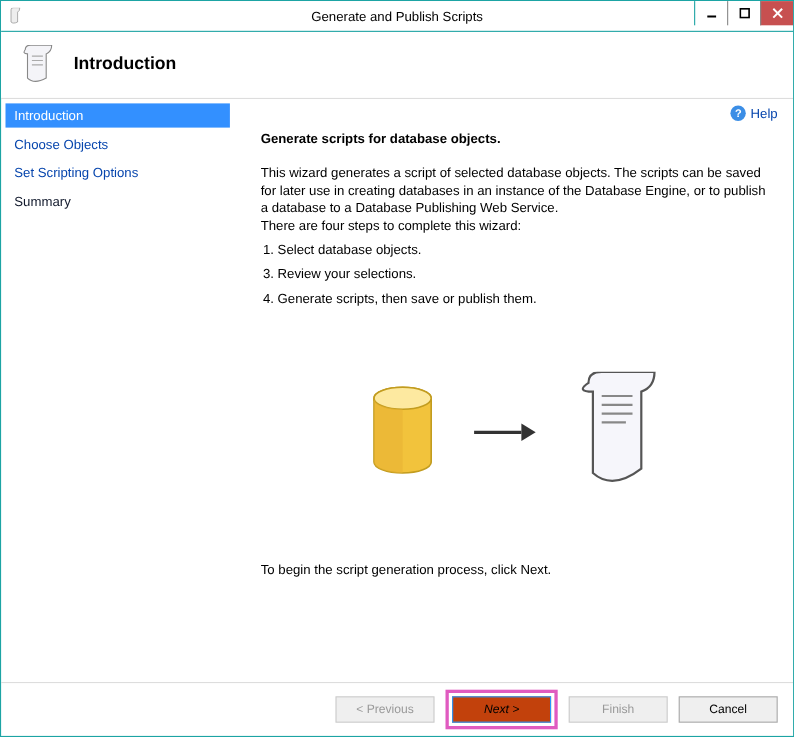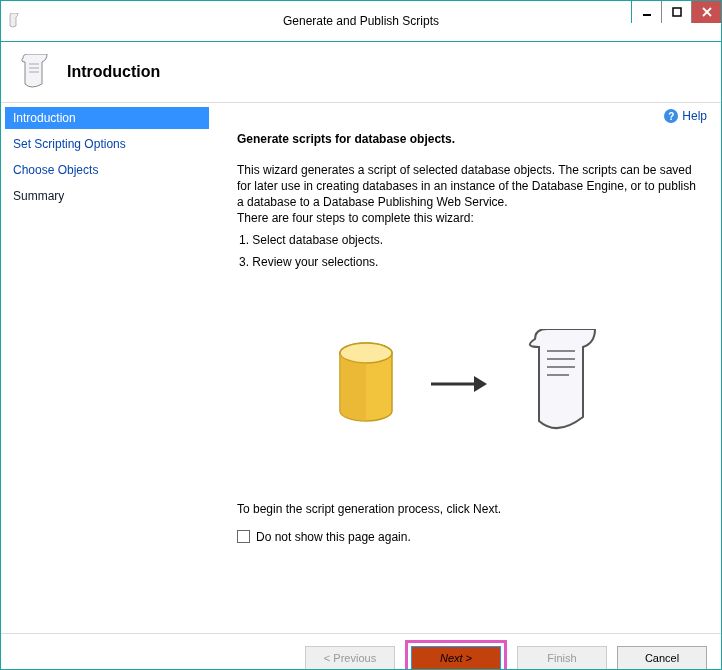--- a/index.html
+++ b/index.html
@@ -8,21 +8,21 @@
     font-family: "Segoe UI", Tahoma, sans-serif;
     font-size: 12px;
     background: #fff;
     color: #000;
     width: 722px;
     height: 670px;
     overflow: hidden;
     border: 1px solid #1ca4a4;
   }
   .titlebar {
-    height: 41px;
+    height: 28px;
     background: #fff;
     border-bottom: 1px solid #1ca4a4;
     display: flex;
     align-items: center;
     position: relative;
   }
   .titlebar-icon {
     width: 16px; height: 16px;
     margin-left: 6px;
   }
@@ -218,36 +218,37 @@
       <line x1="12" y1="18" x2="22" y2="18" stroke="#aaa" stroke-width="1"></line>
     </svg>
   </span>
   <div class="header-title">Introduction</div>
 </div>
 <hr class="divider">
 
 <div class="body">
   <div class="sidebar">
     <div class="nav-item active">Introduction</div>
+    <div class="nav-item">Choose Objects</div>
     <div class="nav-item">Set Scripting Options</div>
-    <div class="nav-item">Choose Objects</div>
     <div class="nav-item visited">Summary</div>
   </div>
 
   <div class="main">
     <div class="help-link">
       <span class="help-icon">?</span>
       <span>Help</span>
     </div>
 
     <div class="subheading">Generate scripts for database objects.</div>
     <div class="desc">This wizard generates a script of selected database objects. The scripts can be saved for later use in creating databases in an instance of the Database Engine, or to publish a database to a Database Publishing Web Service.</div>
     <div class="steps-intro">There are four steps to complete this wizard:</div>
     <div class="step">1. Select database objects.</div>
     <div class="step">3. Review your selections.</div>
+    <div class="step">4. Generate scripts, then save or publish them.</div>
 
     <div class="illustration">
       <span>
         <svg width="70" height="90" viewBox="0 0 70 90">
           <ellipse cx="35" cy="14" rx="26" ry="10" fill="#f5d36b" stroke="#c29c1f" stroke-width="1.5"></ellipse>
           <path d="M9 14 L9 72 A26 10 0 0 0 61 72 L61 14" fill="#f2c33c" stroke="#c29c1f" stroke-width="1.5"></path>
           <ellipse cx="35" cy="14" rx="26" ry="10" fill="#fde9a0" stroke="#c29c1f" stroke-width="1.5"></ellipse>
           <path d="M9 14 L9 72 A26 10 0 0 0 35 82 L35 24 A26 10 0 0 1 9 14" fill="#e7b334" opacity="0.6"></path>
         </svg>
       </span>
@@ -263,24 +264,20 @@
           <line x1="30" y1="22" x2="58" y2="22" stroke="#888" stroke-width="2"></line>
           <line x1="30" y1="30" x2="58" y2="30" stroke="#888" stroke-width="2"></line>
           <line x1="30" y1="38" x2="58" y2="38" stroke="#888" stroke-width="2"></line>
           <line x1="30" y1="46" x2="52" y2="46" stroke="#888" stroke-width="2"></line>
         </svg>
       </span>
     </div>
 
     <div class="begin-text">To begin the script generation process, click Next.</div>
 
-    <div class="checkbox-row">
-      <span class="checkbox"></span>
-      <span>Do not show this page again.</span>
-    </div>
   </div>
 </div>
 
 <div class="button-bar">
   <div class="btn disabled">&lt; Previous</div>
   <div class="next-highlight">
     <div class="btn focused">Next &gt;</div>
   </div>
   <div class="btn disabled">Finish</div>
   <div class="btn">Cancel</div>

